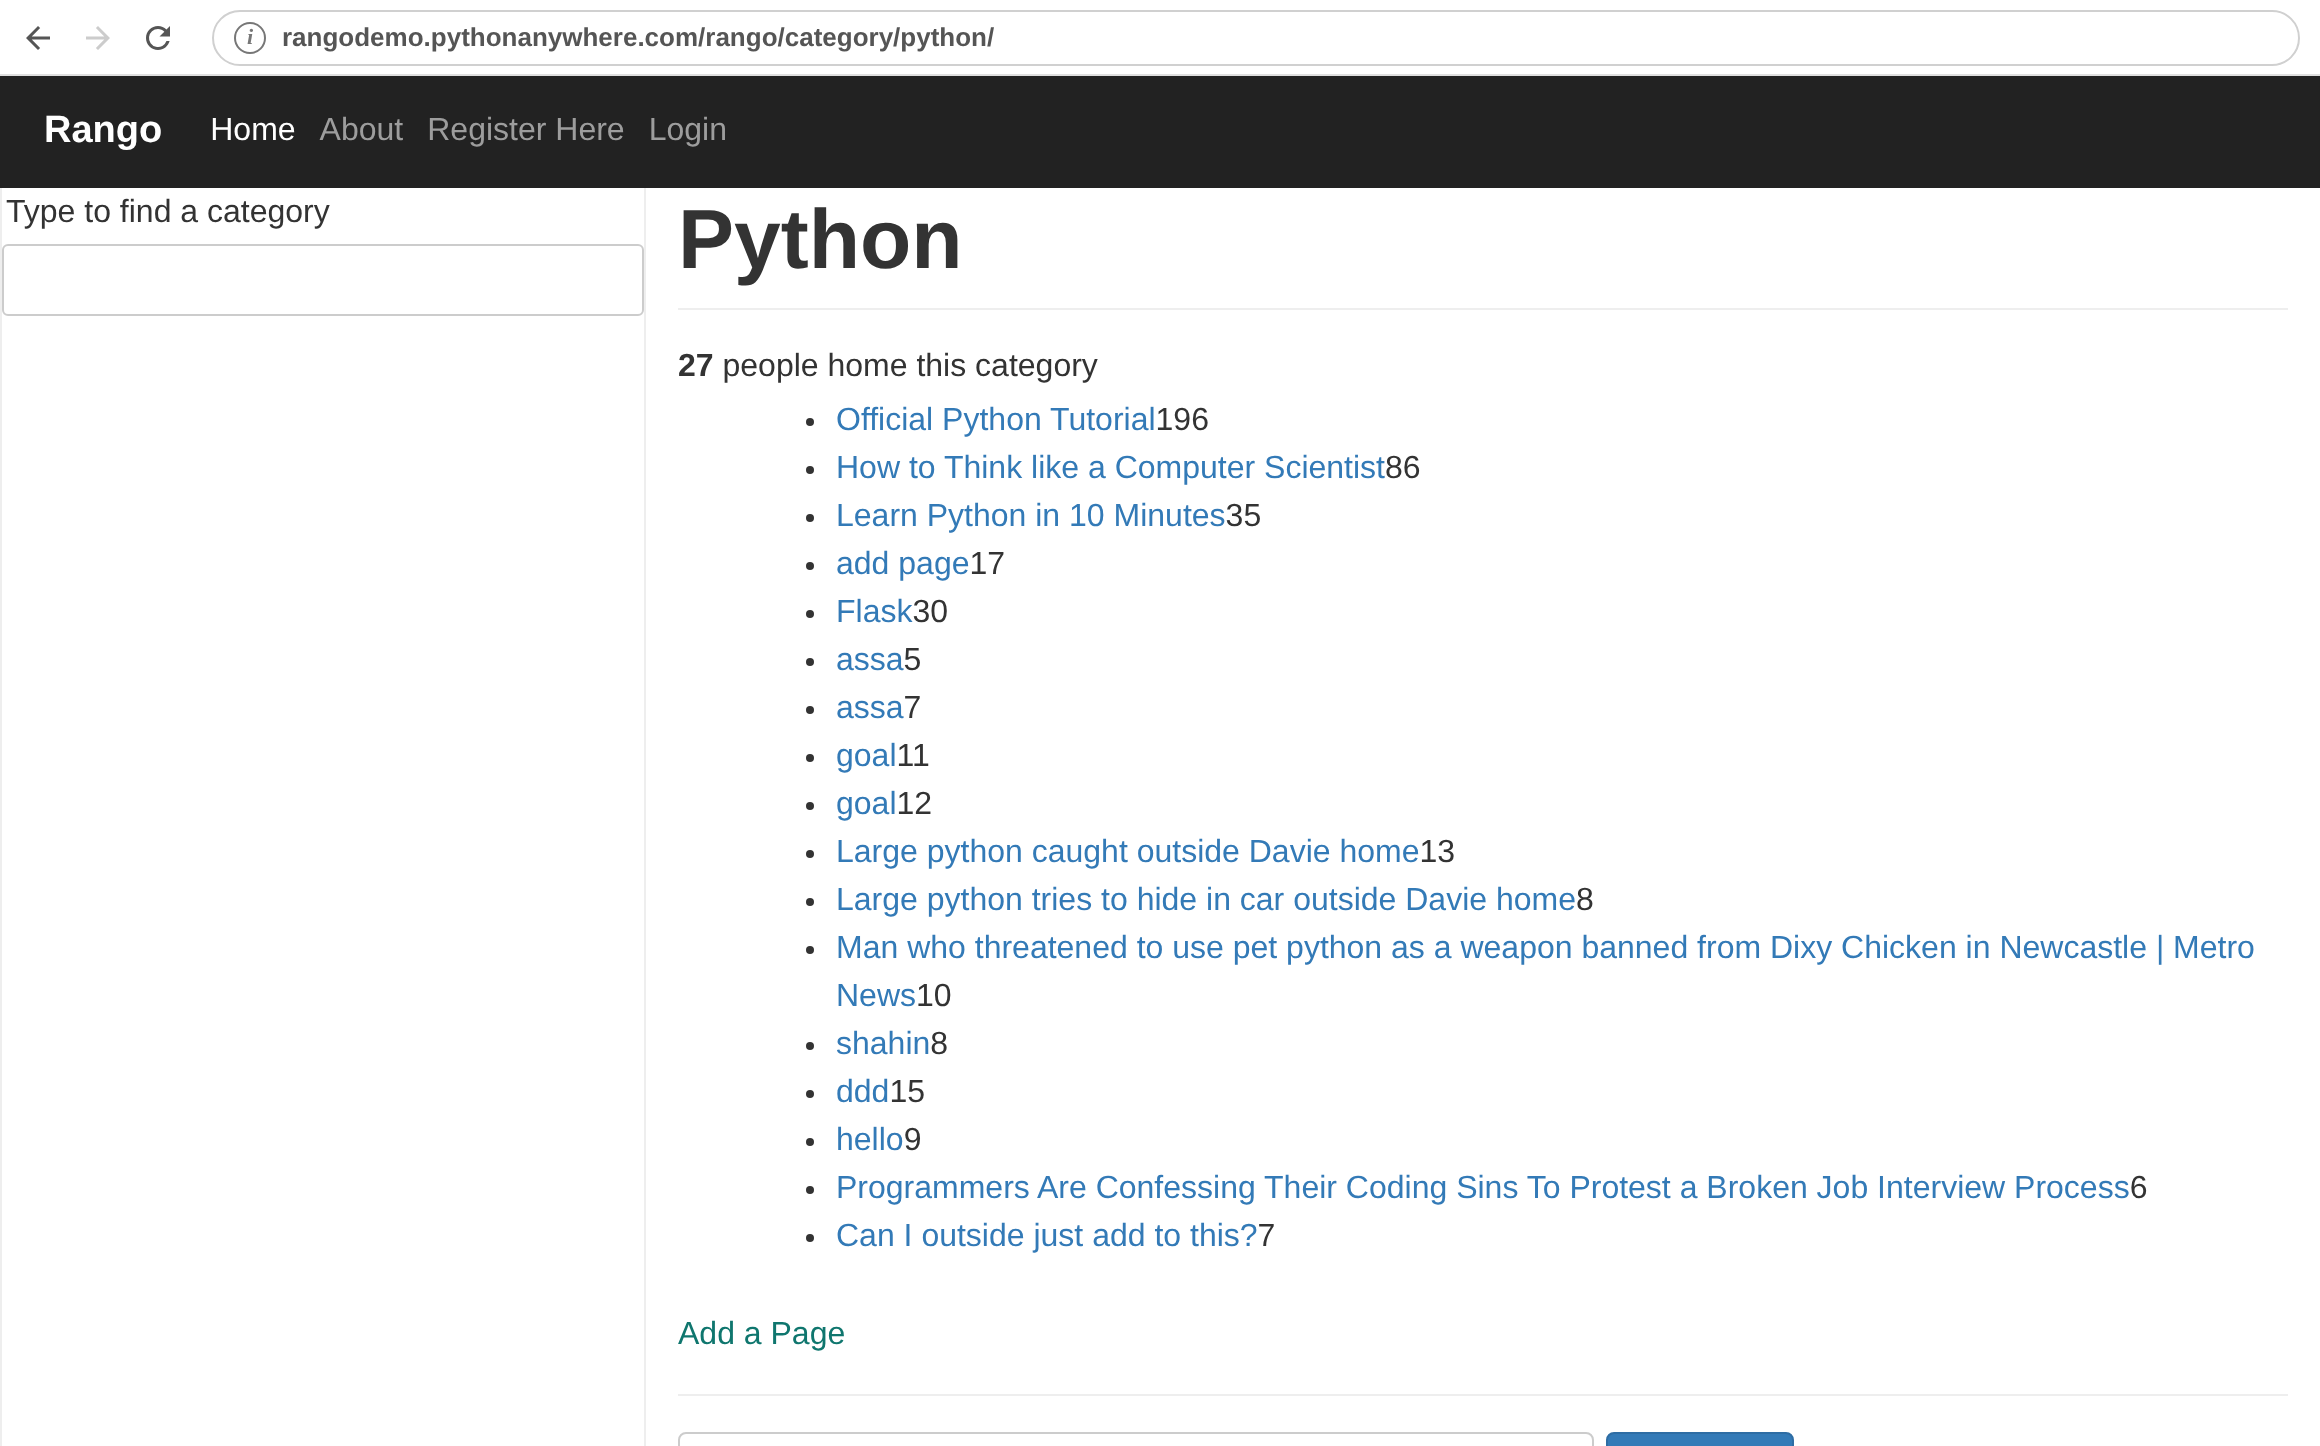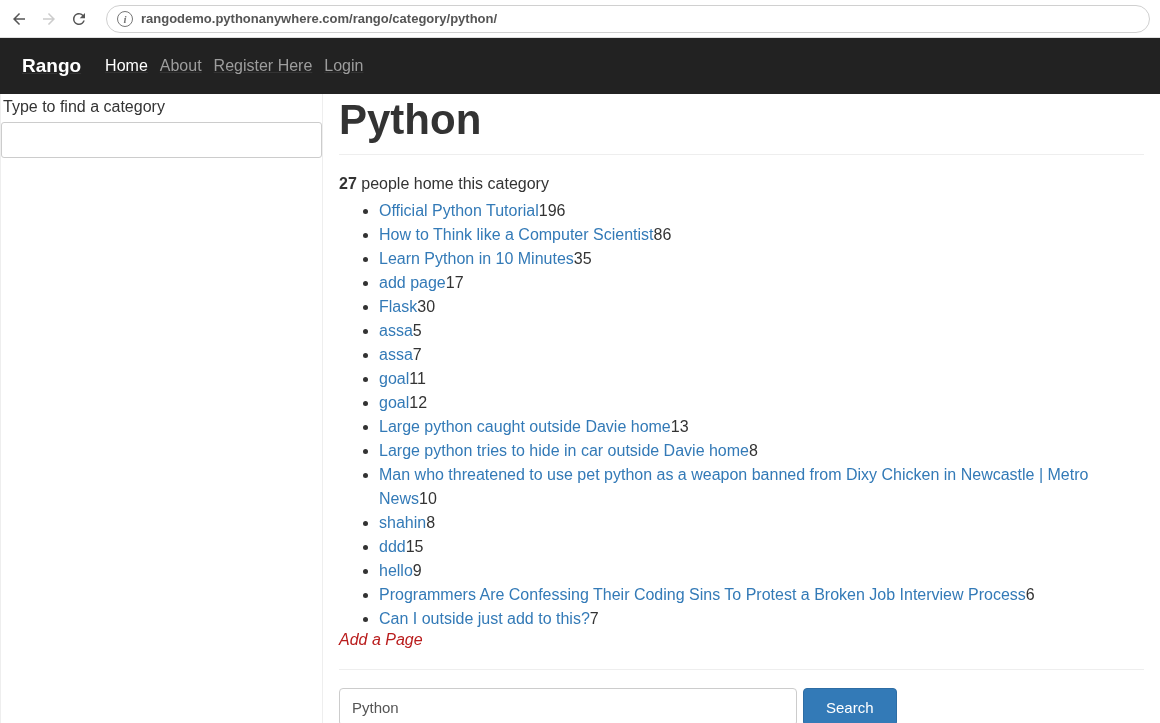--- a/index.html
+++ b/index.html
@@ -82,21 +82,20 @@
       flex: 1;
       font-weight: bold;
     }
     
     .navbar {
       background: #222;
       height: 56px;
       display: flex;
       align-items: center;
       padding: 0 22px;
-      text-decoration: underline;
     }
     .navbar-brand {
       color: #fff;
       font-size: 19px;
       font-weight: 600;
       margin-right: 24px;
       cursor: pointer;
     }
     .navbar-nav {
       display: flex;
@@ -163,35 +162,36 @@
     }
     .pages-list {
       list-style: disc;
       padding-left: 40px;
       margin-top: 2px;
     }
     .pages-list li {
       font-size: 16px;
       line-height: 1.5;
       color: #333;
+      margin-left: 39px;
     }
     .pages-list li a {
       color: #337ab7;
       text-decoration: none;
     }
     .page-count {
       color: #333;
     }
     .add-page-link {
       display: block;
-      color: #b91c1c;
+      color: #0f766e;
       font-size: 16px;
       text-decoration: none;
+      margin-top: 28px;
       margin-bottom: 20px;
-      font-style: italic;
     }
     .search-hr {
       border: none;
       border-top: 1px solid #eee;
       margin-bottom: 18px;
     }
     .search-row {
       display: flex;
       gap: 0;
       align-items: center;

